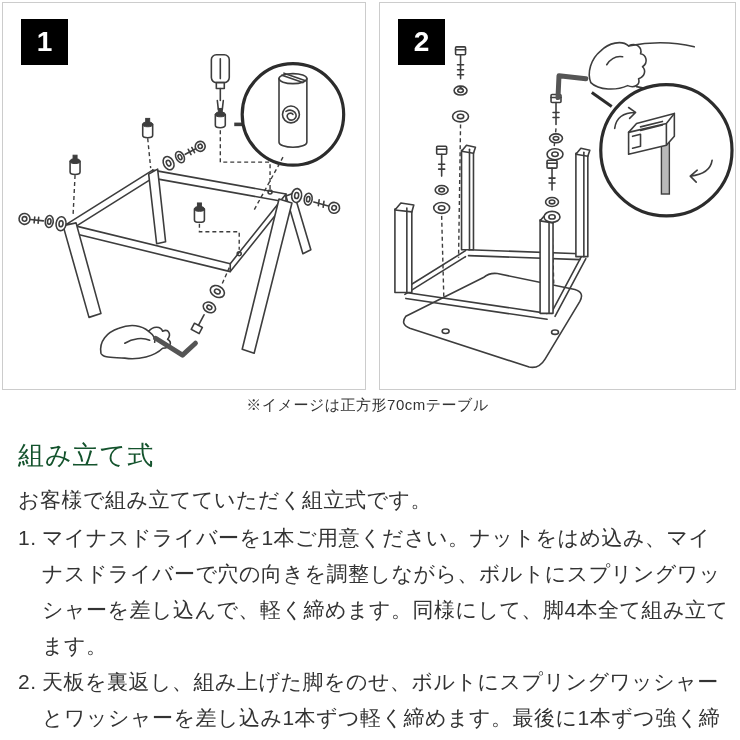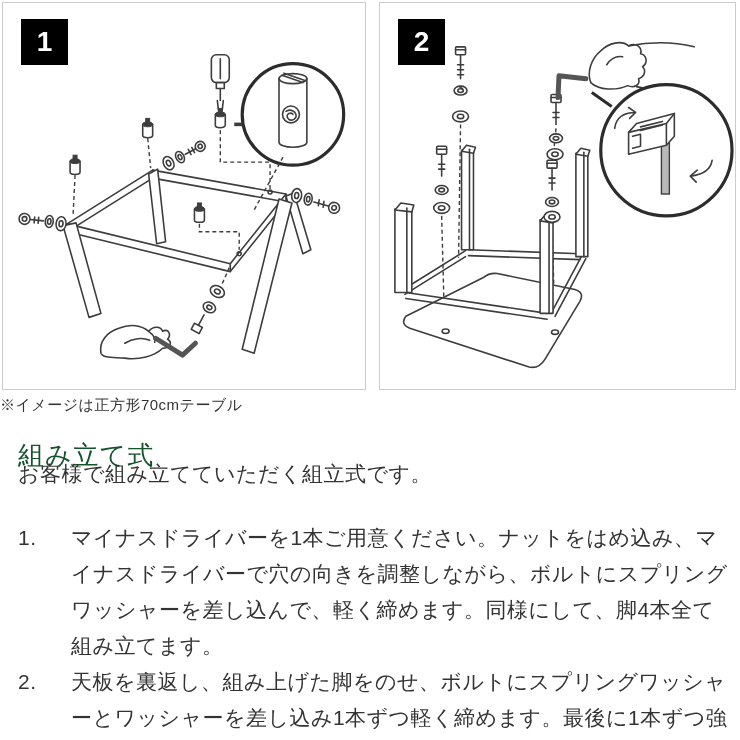--- a/index.html
+++ b/index.html
@@ -3,27 +3,27 @@
 <meta charset="utf-8">
 <style>
   html,body{margin:0;padding:0;background:#fff;}
   body{width:740px;height:740px;position:relative;font-family:"Liberation Sans",sans-serif;color:#333;}
   .panel{position:absolute;top:2px;height:388px;background:#fff;border:1px solid #ccc;box-sizing:border-box;}
   #panel1{left:2px;width:364px;}
   #panel2{left:379px;width:357px;}
   .badge{position:absolute;left:18px;top:16px;width:47px;height:46px;background:#000;color:#fff;
          font-size:28px;font-weight:bold;display:flex;align-items:center;justify-content:center;}
   .panel svg{position:absolute;left:0;top:0;width:100%;height:100%;}
-  .caption{position:absolute;left:0;top:396px;width:735px;text-align:left;font-size:15px;color:#333;letter-spacing:0.5px;}
+  .caption{position:absolute;left:0;top:396px;width:735px;text-align:center;font-size:15px;color:#333;letter-spacing:0.5px;}
   .heading{position:absolute;left:18px;top:438px;font-size:26px;color:#14532d;letter-spacing:1px;}
-  .intro{position:absolute;left:18px;top:460px;font-size:21px;letter-spacing:0.5px;color:#333;}
+  .intro{position:absolute;left:18px;top:486px;font-size:21px;letter-spacing:0.5px;color:#333;}
   .steps{position:absolute;left:18px;top:520px;width:712px;}
   .step{display:flex;font-size:21px;line-height:36px;letter-spacing:0.5px;color:#333;}
   .step .num{flex:0 0 24px;}
-  .step .txt{flex:1;margin-left:29px;}
+  .step .txt{flex:1;}
   
   .ln{fill:none;stroke:#3d3d3d;stroke-width:1.6;stroke-linecap:round;stroke-linejoin:round;}
   .fw{fill:#fff;stroke:#3d3d3d;stroke-width:1.6;stroke-linejoin:round;}
   .dk{fill:#3d3d3d;stroke:#3d3d3d;stroke-width:1;}
   .dsh{fill:none;stroke:#3d3d3d;stroke-width:1.4;stroke-dasharray:4 3;}
   .key{fill:none;stroke:#555;stroke-width:5;stroke-linecap:round;stroke-linejoin:round;}
   .gry{fill:#b9b9b9;stroke:#3d3d3d;stroke-width:1.4;}
 </style>
 </head>
 <body>

